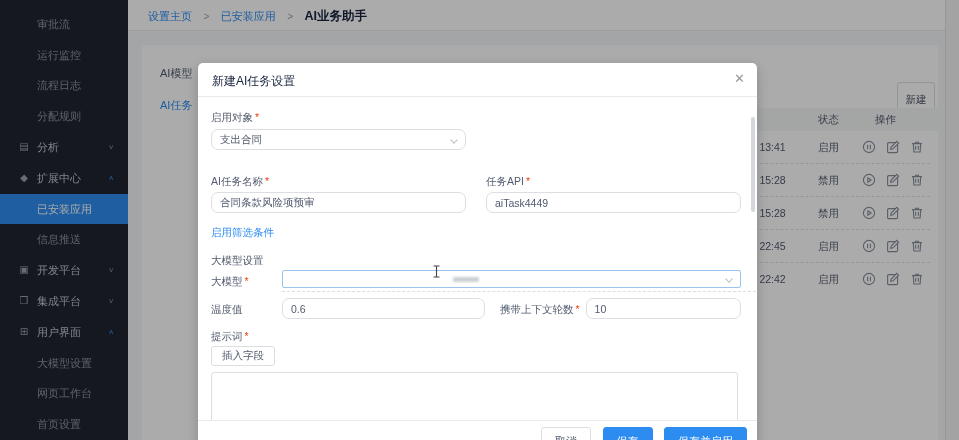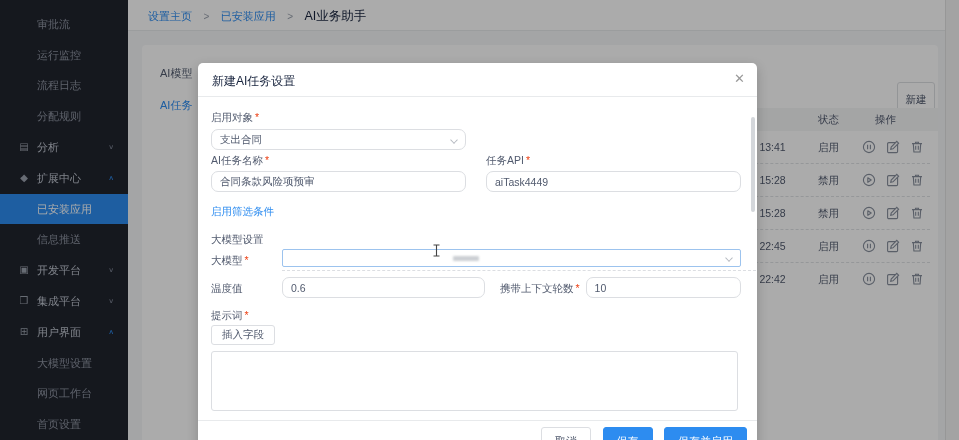--- a/index.html
+++ b/index.html
@@ -14,21 +14,21 @@
   .side-item.parent { padding-left:18px; color:#bfc5cf; }
   .side-item .mi { font-size:10px; margin-right:7px; color:#9aa1ad; width:12px; text-align:center; }
   .side-item .chev { margin-left:auto; margin-right:14px; font-size:8px; color:#7e8594; transform:scaleY(.8); }
   .side-item .chev.up-active { color:#2d8cf0; }
   .side-item.selected { background:#2d8cf0; color:#fff; }
 
   
   .topbar { position:absolute; left:128px; top:0; width:831px; height:31px; background:#fff; border-bottom:1px solid #e8eaec; z-index:1; display:flex; align-items:center; padding-left:20px; }
   .crumb-link { color:#2d8cf0; font-size:11px; text-decoration:none; cursor:pointer; }
   .crumb-sep { color:#9aa1ad; font-size:10px; margin:0 7px; }
-  .crumb-cur { color:#17233d; font-size:12.5px; font-weight:normal; }
+  .crumb-cur { color:#17233d; font-size:12.5px; font-weight:bold; }
 
   
   .card { position:absolute; left:142px; top:45px; width:796px; height:400px; background:#fff; border-radius:4px; z-index:1; }
   .vtab { position:absolute; left:18px; font-size:11px; cursor:pointer; color:#515a6e; }
   .vtab.active { color:#2d8cf0; }
   .vtab.t0 { top:21px; } .vtab.t1 { top:53px; }
   .new-btn { position:absolute; left:755px; top:37px; width:38px; height:36px; background:#fff; border:1px solid #dcdee2; border-radius:3px; font-size:10.5px; color:#515a6e; cursor:pointer; font-family:inherit; }
   .thead { position:absolute; left:558px; top:63px; width:238px; height:23px; background:#f5f6f7; font-size:10.5px; color:#515a6e; }
   .thead span { position:absolute; top:5px; }
   .th-status { left:118px; } .th-action { left:175px; }
@@ -54,21 +54,21 @@
   .m-close { position:absolute; right:12px; top:7px; font-size:13px; color:#999; cursor:pointer; line-height:18px; }
   .m-body { position:absolute; left:0; top:34px; width:559px; height:323px; overflow:hidden; padding:10px 16px 0 13px; }
   .m-scroll-thumb { position:absolute; right:2px; top:54px; width:4px; height:95px; background:#d4d7db; border-radius:2px; cursor:pointer; z-index:7; }
   .flabel { font-size:10.5px; color:#515a6e; line-height:14px; }
   .req { color:#ed4014; margin-left:2px; font-size:10.5px; }
   .inp, .sel { height:21px; border:1px solid #dcdee2; border-radius:7px; background:#fff; font-size:10.5px; color:#515a6e; padding:0 8px; font-family:inherit; width:100%; display:block; }
   .inp::placeholder { color:#c5c8ce; }
   .sel { position:relative; line-height:19px; cursor:pointer; }
   .sel-chev { position:absolute; right:8px; top:7px; width:6px; height:6px; border-right:1px solid #b5b9c0; border-bottom:1px solid #b5b9c0; transform:rotate(45deg) scale(.9); }
   .w255 { width:255px; }
-  .row2 { display:flex; gap:20px; margin-top:3px; }
+  .row2 { display:flex; gap:20px; margin-top:24px; }
   .col { width:255px; }
   .col .flabel { margin-bottom:4px; display:block; }
   .link { display:inline-block; margin-top:13px; font-size:10.5px; color:#2d8cf0; cursor:pointer; }
   .section-t { margin-top:14px; font-size:10.5px; color:#515a6e; }
   .inline-row { display:flex; align-items:center; margin-top:6px; }
   .lab70 { width:71px; flex:none; }
   .model-sel { position:relative; flex:1; height:18px; border:1px solid #9cc3ee; border-radius:2px; background:#fff; cursor:pointer; }
   .model-dash { position:absolute; left:84px; right:1px; margin-top:3px; border-top:1px dashed #dcdee2; }
   .ghost { position:absolute; left:170px; top:6px; width:26px; height:5px; background:#bcc0c6; opacity:.75; filter:blur(1px); border-radius:1px; }
   .ibeam { position:absolute; left:149px; top:-6px; width:9px; height:13px; z-index:8; color:#444; }

